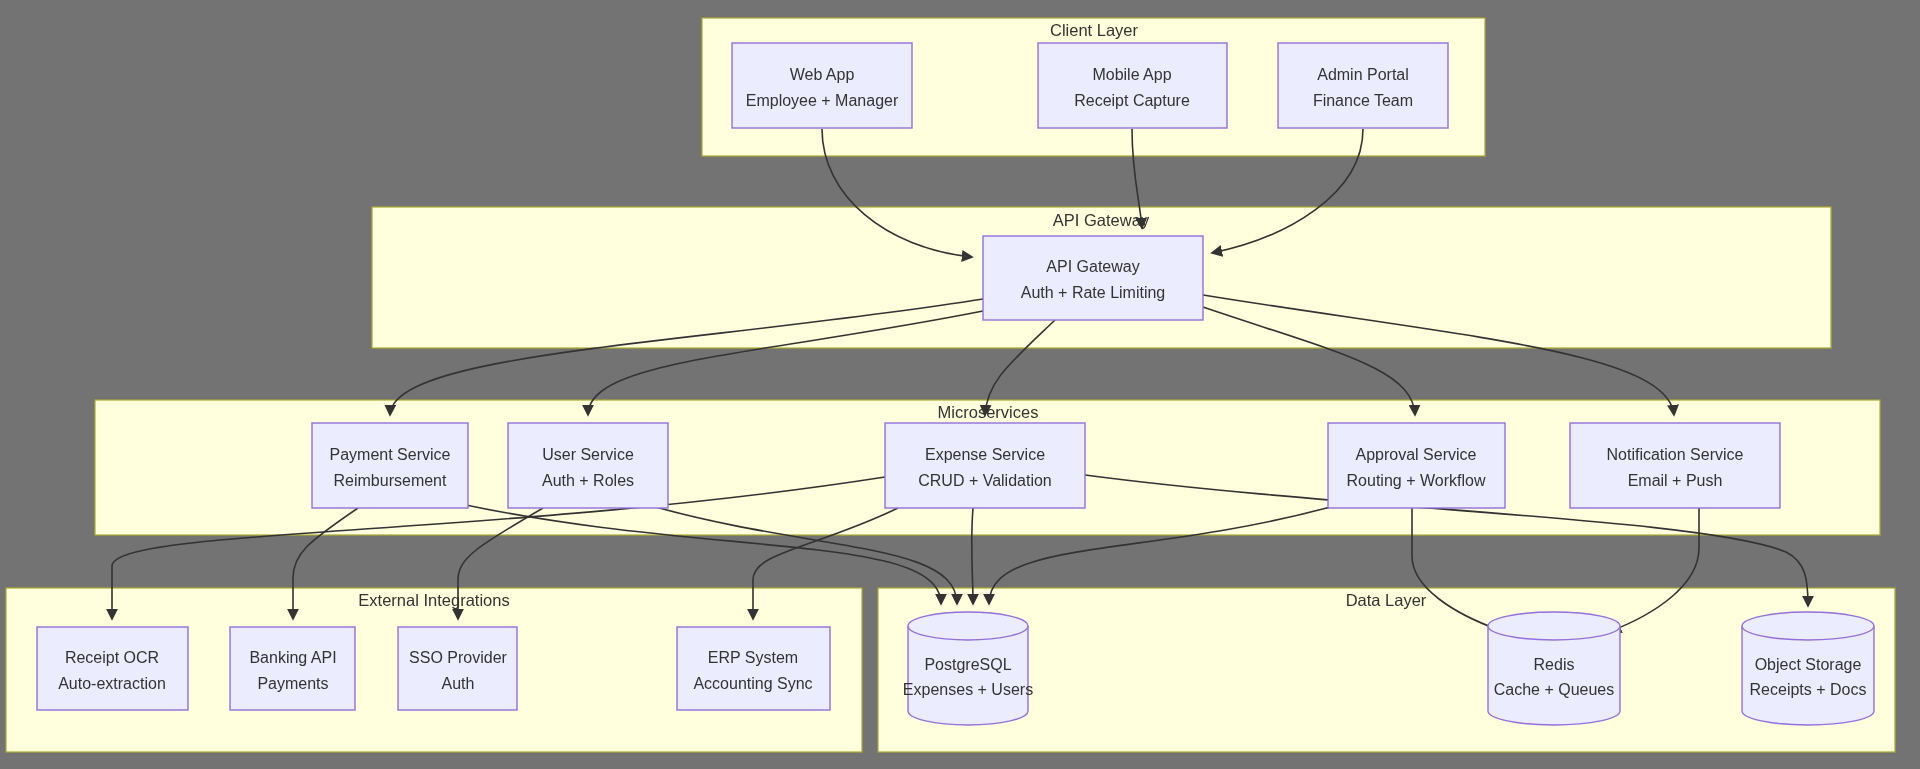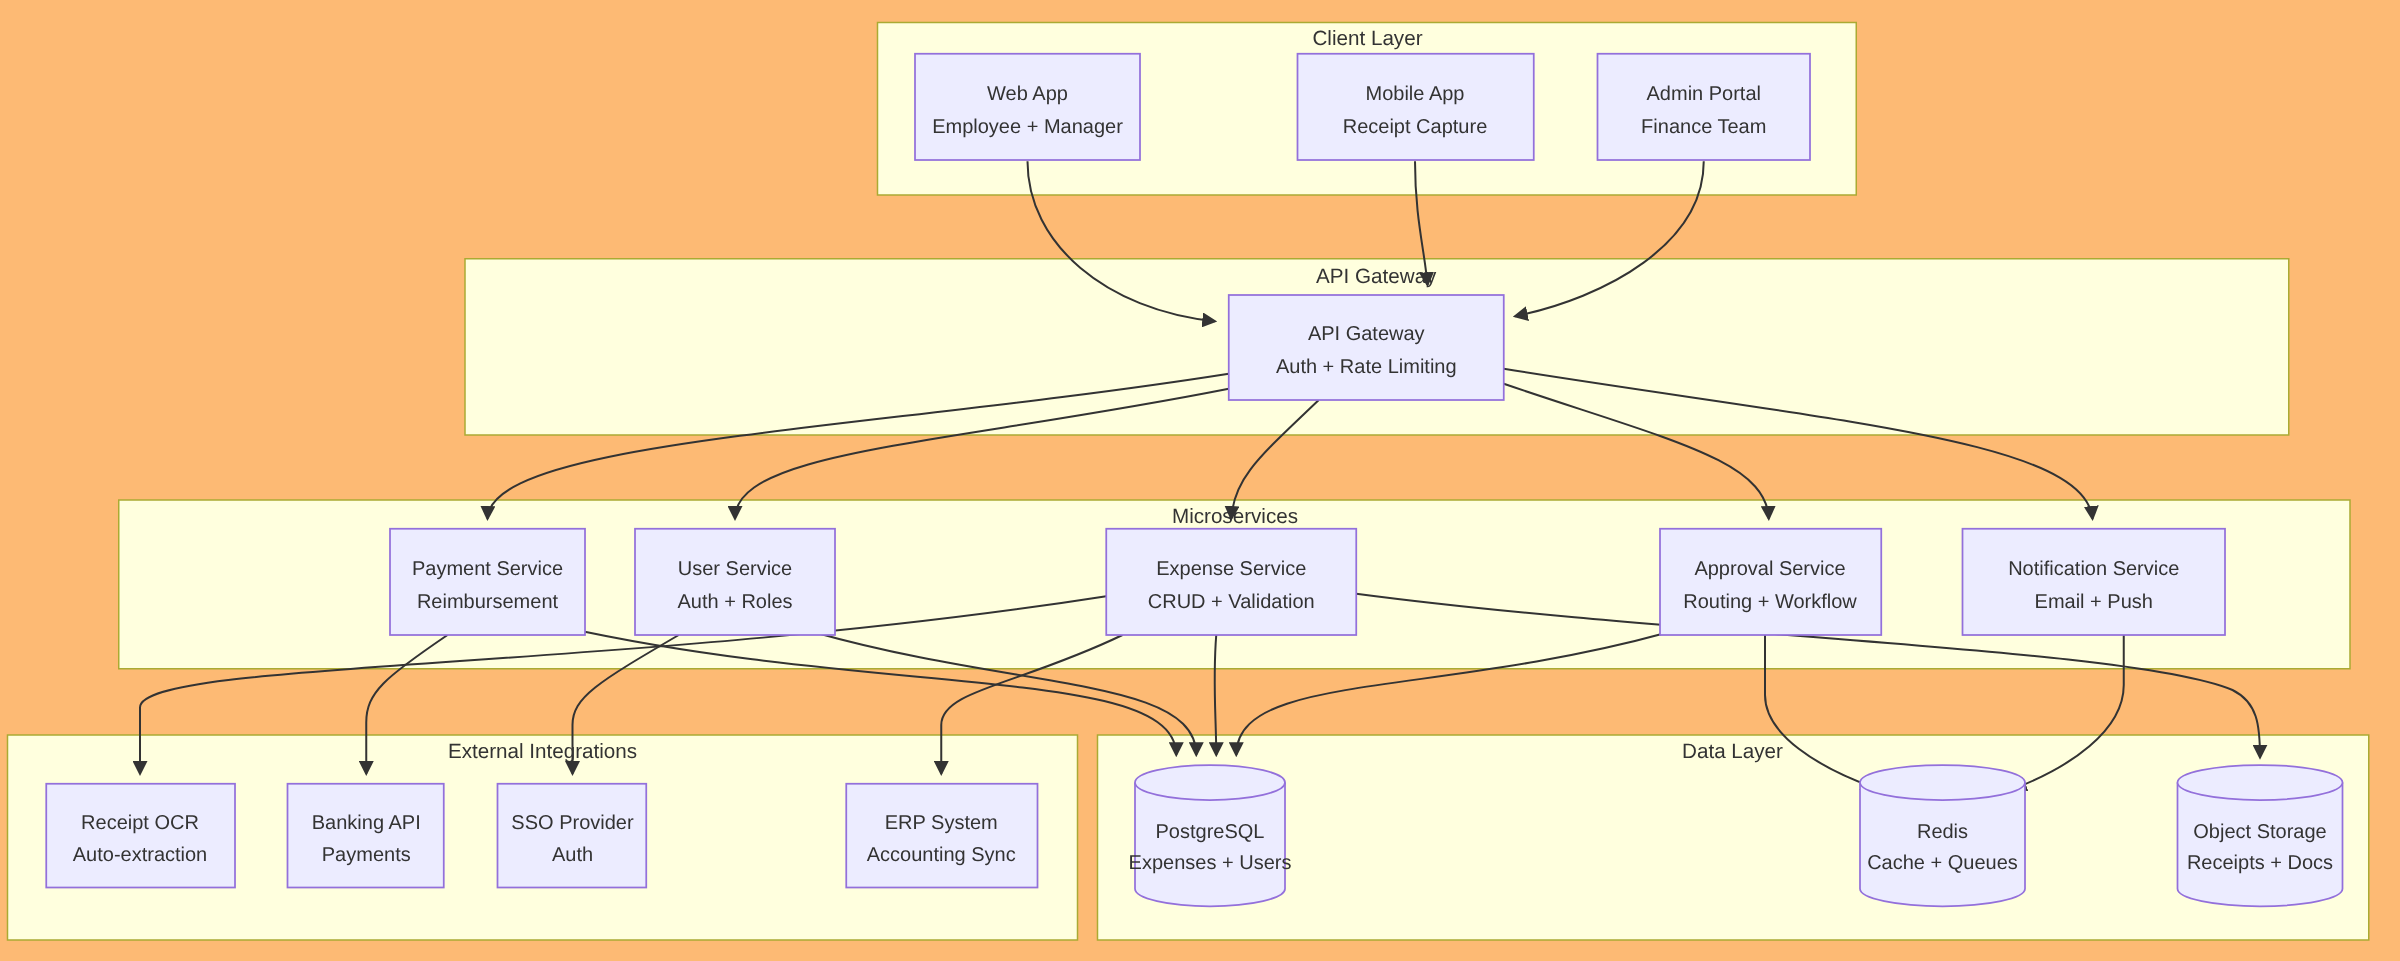--- a/index.html
+++ b/index.html
@@ -1,16 +1,16 @@
 <!DOCTYPE html>
 <html><head>
 <meta charset="utf-8">
 <style>
   html,body{margin:0;padding:0;background:#ffffff;}
-  .stage{position:relative;width:1920px;height:769px;background:#fdba74;overflow:hidden;
+  .stage{position:relative;width:1920px;height:769px;background:#737373;overflow:hidden;
          font-family:"Liberation Sans","DejaVu Sans",sans-serif;}
   svg{display:block;}
   .cluster{fill:#ffffde;stroke:#aaaa33;stroke-width:1.2;}
   .node{fill:#ECECFF;stroke:#9370DB;stroke-width:1.4;}
   .cyl{fill:#ECECFF;stroke:#9370DB;stroke-width:1.4;}
   .edge{fill:none;stroke:#333333;stroke-width:1.6;}
   text{fill:#333333;font-size:16px;font-family:"Liberation Sans","DejaVu Sans",sans-serif;}
   .cluster-label{font-size:16.5px;}
 </style>
 </head>

